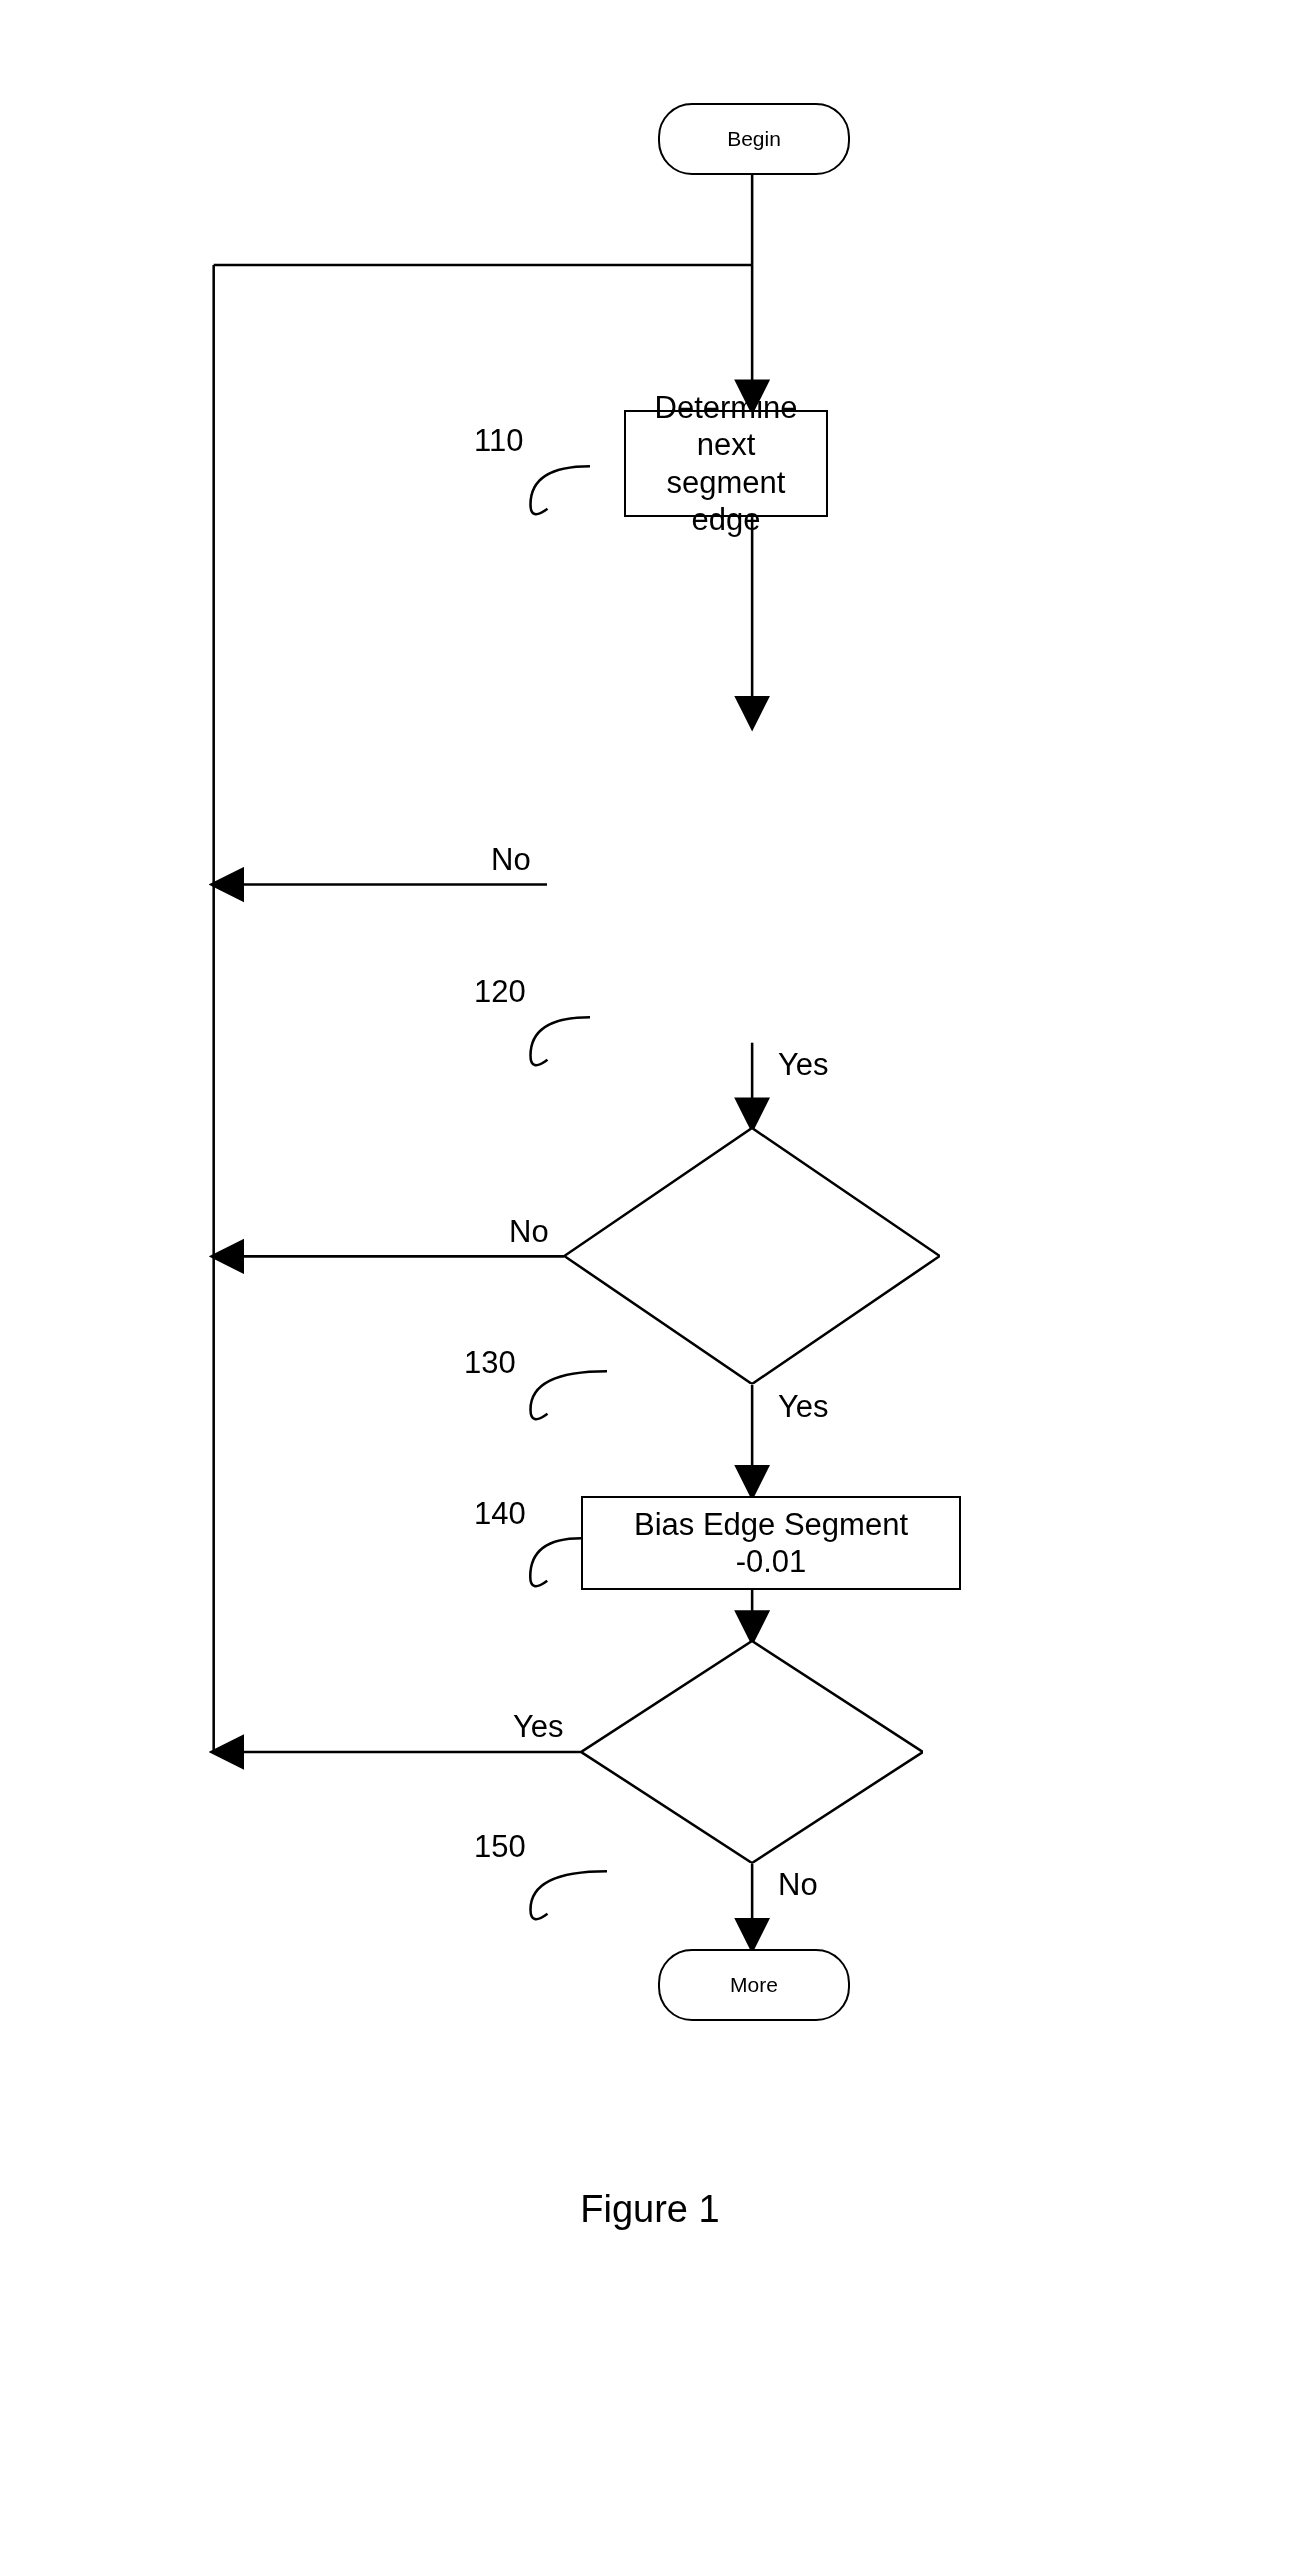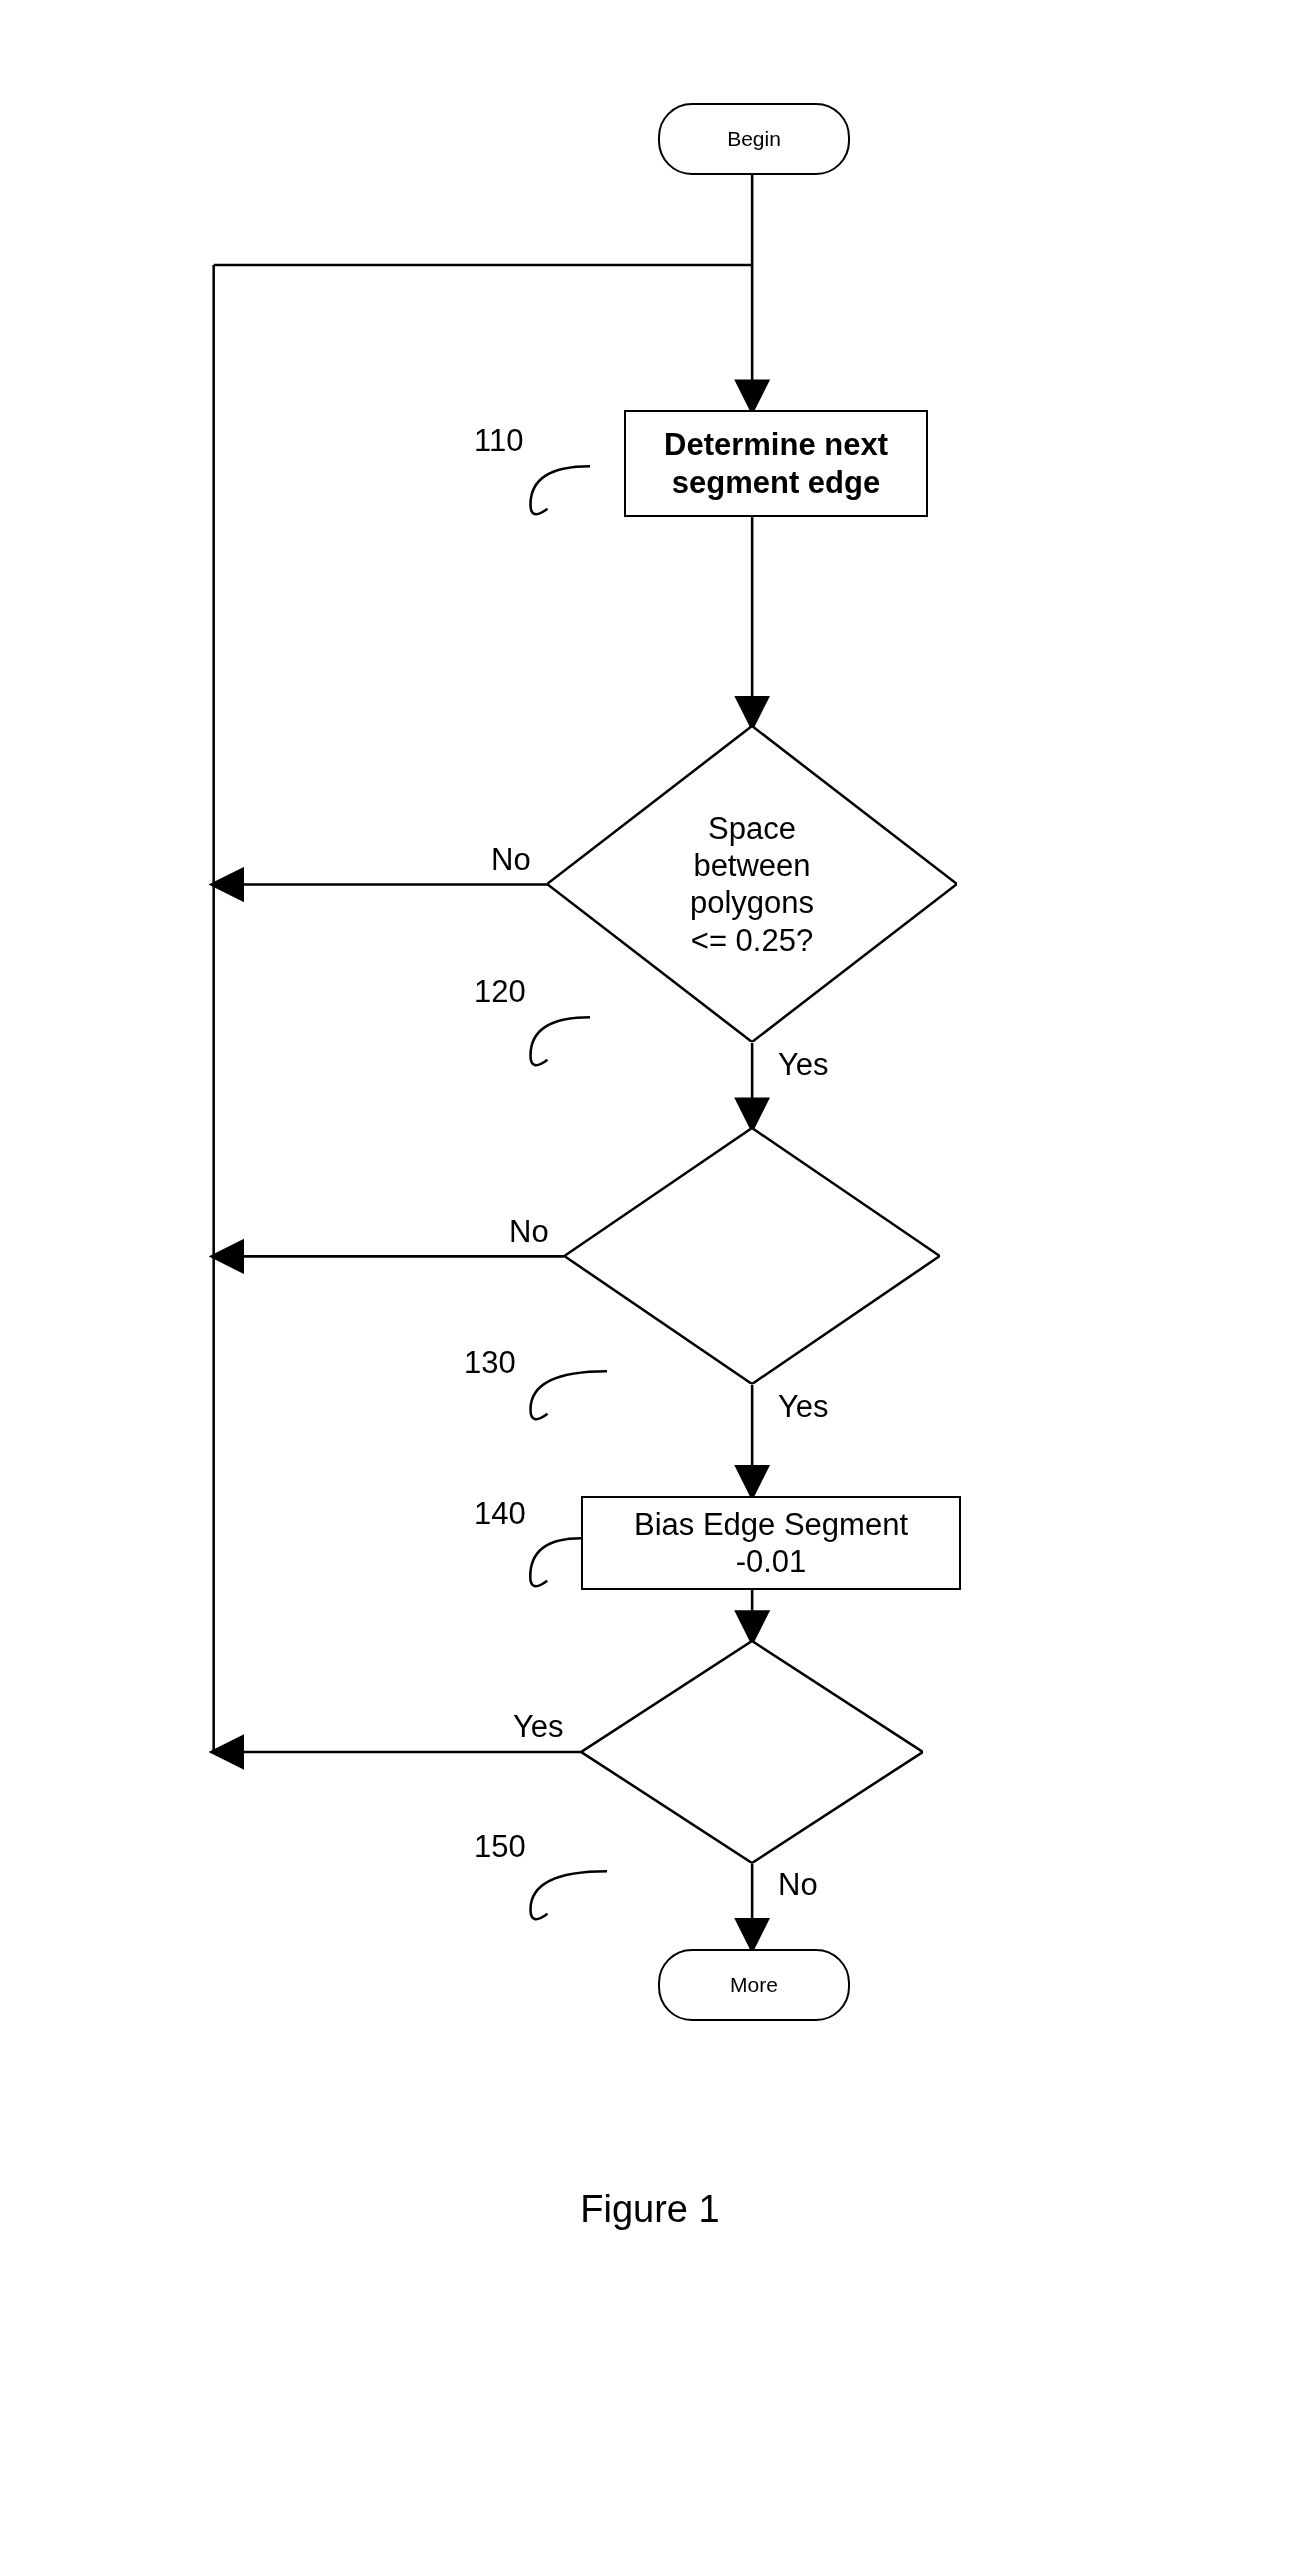--- a/index.html
+++ b/index.html
@@ -117,42 +117,31 @@
 
     <line x1="680" y1="2050" x2="250" y2="2050" stroke="#000" stroke-width="3" marker-end="url(#arrowhead)"></line>
 
     <line x1="880" y1="2180" x2="880" y2="2280" stroke="#000" stroke-width="3" marker-end="url(#arrowhead)"></line>
   </svg>
 
   <div class="terminator" style="left:658px; top:103px; width:188px; height:68px;">
     <span>Begin</span>
   </div>
 
-  <div class="process" style="left:624px; top:410px; width:304px; height:107px;font-weight:bold;">
+  <div class="process" style="left:624px; top:410px; width:204px; height:107px;">
     <span style="white-space:pre-line;">Determine next
 segment edge</span>
   </div>
   <div class="ref-label" style="left:474px; top:423px;">
     <span>110</span>
   </div>
   <svg class="ref-hook" style="left:496px; top:462px; width:103px; height:68px;" viewBox="0 0 120 80" width="103" height="68">
     <path d="M 110 5 Q 40 5 40 50 Q 40 70 60 55" fill="none" stroke="#000" stroke-width="3"></path>
   </svg>
 
-  <div class="decision" style="left:547px; top:726px; width:410px; height:316px;">
-    <svg width="410" height="316" viewBox="0 0 480 370">
-      <polygon points="240,0 480,185 240,370 0,185" fill="#fff" stroke="#000" stroke-width="3"></polygon>
-    </svg>
-    <div class="decision-text">
-      <span style="white-space:pre-line;">Space
-between
-polygons
-&lt;= 0.25?</span>
-    </div>
-  </div>
   <div class="label" style="left:491px; top:842px;">
     <span>No</span>
   </div>
   <div class="label" style="left:778px; top:1047px;">
     <span>Yes</span>
   </div>
   <div class="ref-label" style="left:474px; top:974px;">
     <span>120</span>
   </div>
   <svg class="ref-hook" style="left:496px; top:1013px; width:103px; height:68px;" viewBox="0 0 120 80" width="103" height="68">

